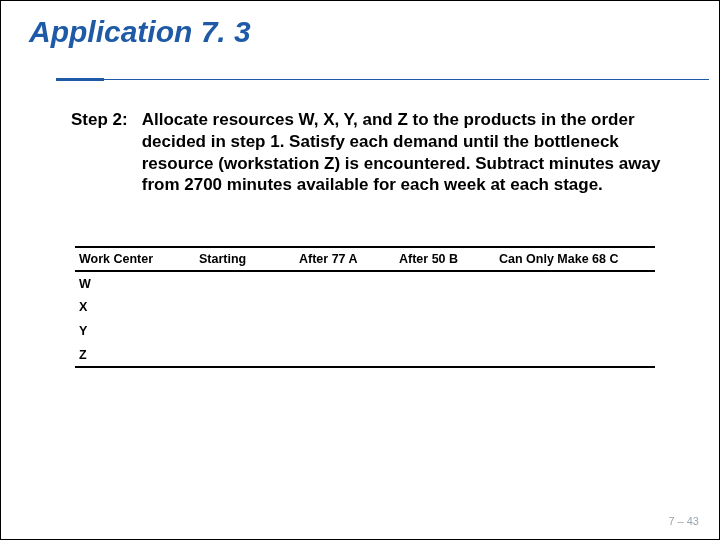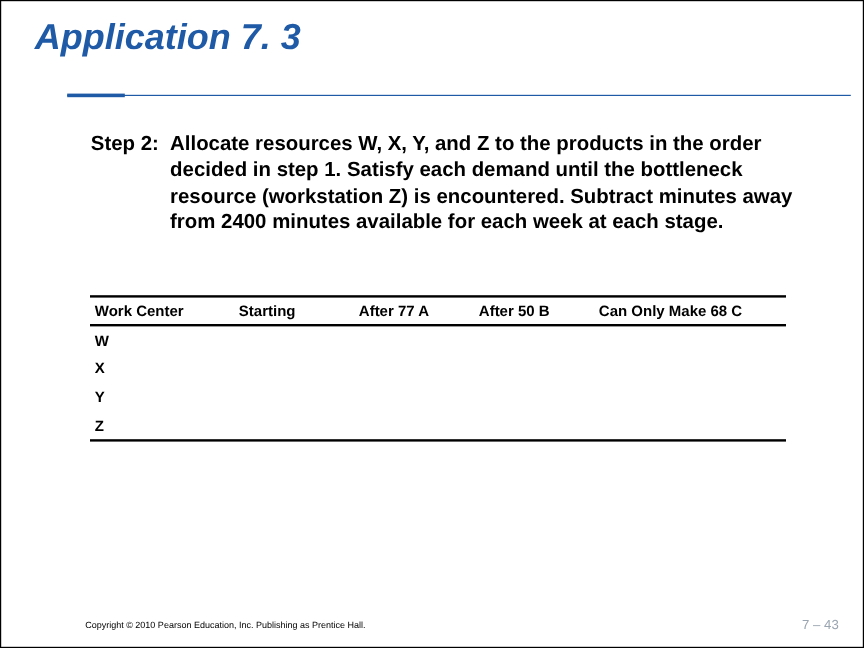--- a/index.html
+++ b/index.html
@@ -52,21 +52,20 @@
   .step {
     font-size: 17px;
     font-weight: bold;
     color: #000;
     line-height: 1.28;
   }
   .step-label {
     display: inline-block;
     width: 66px;
     vertical-align: top;
-    text-align: center;
   }
   .step-text {
     display: inline-block;
     width: calc(100% - 72px);
     vertical-align: top;
   }
   .tbl-wrap {
     position: absolute;
     top: 245px;
     left: 74px;
@@ -117,21 +116,21 @@
 <div class="slide">
 
   <div class="title">Application 7. 3</div>
 
   <div class="rule"></div>
   <div class="rule-accent"></div>
 
   <div class="body">
     <div class="step">
       <span class="step-label">Step 2:</span>
-      <span class="step-text">Allocate resources W, X, Y, and Z to the products in the order decided in step 1. Satisfy each demand until the bottleneck resource (workstation Z) is encountered. Subtract minutes away from 2400 minutes available for each week at each stage.</span>
+      <span class="step-text">Allocate resources W, X, Y, and Z to the products in the order decided in step 1. Satisfy each demand until the bottleneck resource (workstation Z) is encountered. Subtract minutes away from 2700 minutes available for each week at each stage.</span>
     </div>
   </div>
 
   <div class="tbl-wrap">
     <table>
       <colgroup>
         <col class="col-wc">
           <col class="col-st">
           <col class="col-a">
           <col class="col-b">
@@ -172,16 +171,15 @@
           <td>Z</td>
           <td></td>
           <td></td>
           <td></td>
           <td></td>
         </tr>
       </tbody>
     </table>
   </div>
 
-  <div class="copyright">Copyright © 2010 Pearson Education, Inc. Publishing as Prentice Hall.</div>
   <div class="pagenum">7 – 43</div>
 
 </div>
 
 </body></html>

